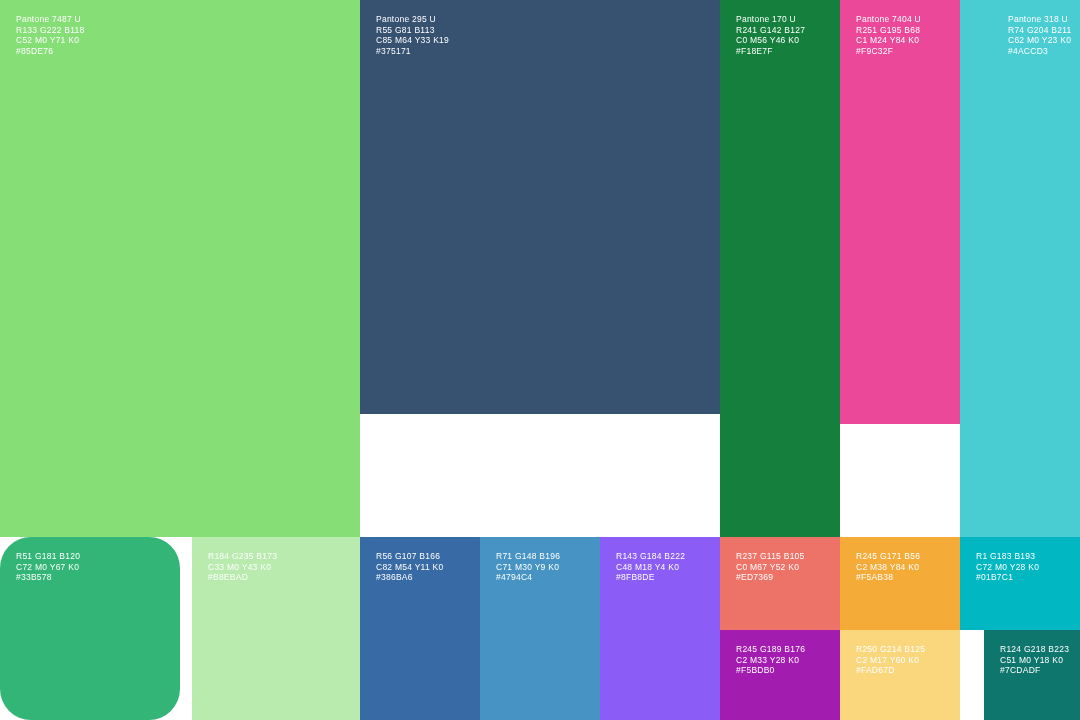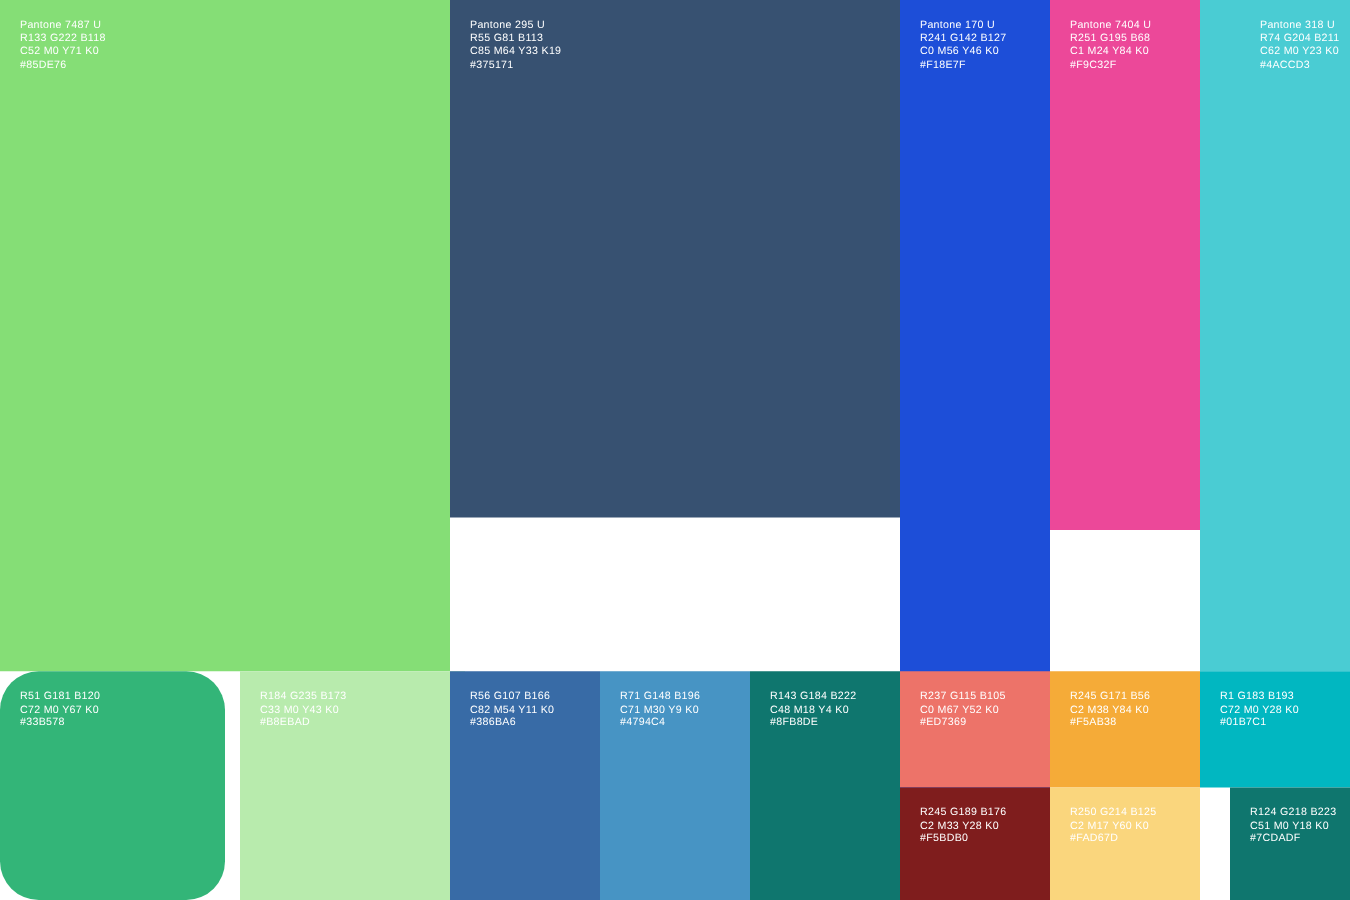--- a/index.html
+++ b/index.html
@@ -45,21 +45,21 @@
       </div>
     </div>
     <div class="swatch" style="left: 360px; top: 0px; width: 360px; height: 414px; background: rgb(55, 81, 113);">
       <div class="swatch-info" style="color: rgb(255, 255, 255);">
         <span class="line">Pantone 295 U</span>
         <span class="line">R55 G81 B113</span>
         <span class="line">C85 M64 Y33 K19</span>
         <span class="line">#375171</span>
       </div>
     </div>
-    <div class="swatch" style="left: 720px; top: 0px; width: 120px; height: 695px; background: #1d4ed8;">
+    <div class="swatch" style="left: 720px; top: 0px; width: 120px; height: 695px; background: #15803d;">
       <div class="swatch-info" style="color: rgb(255, 255, 255);">
         <span class="line">Pantone 170 U</span>
         <span class="line">R241 G142 B127</span>
         <span class="line">C0 M56 Y46 K0</span>
         <span class="line">#F18E7F</span>
       </div>
     </div>
     <div class="swatch" style="left: 840px; top: 0px; width: 120px; height: 424px; background: #ec4899;">
       <div class="swatch-info" style="color: rgb(255, 255, 255);">
         <span class="line">Pantone 7404 U</span>
@@ -97,21 +97,21 @@
         <span class="line">#386BA6</span>
       </div>
     </div>
     <div class="swatch" style="left: 480px; top: 537px; width: 120px; height: 183px; background: rgb(71, 148, 196);">
       <div class="swatch-info" style="color: rgb(255, 255, 255);">
         <span class="line">R71 G148 B196</span>
         <span class="line">C71 M30 Y9 K0</span>
         <span class="line">#4794C4</span>
       </div>
     </div>
-    <div class="swatch" style="left: 600px; top: 537px; width: 120px; height: 183px; background: #0f766e;">
+    <div class="swatch" style="left: 600px; top: 537px; width: 120px; height: 183px; background: #8b5cf6;">
       <div class="swatch-info" style="color: rgb(255, 255, 255);">
         <span class="line">R143 G184 B222</span>
         <span class="line">C48 M18 Y4 K0</span>
         <span class="line">#8FB8DE</span>
       </div>
     </div>
     <div class="swatch" style="left: 720px; top: 537px; width: 120px; height: 93px; background: rgb(237, 115, 105);">
       <div class="swatch-info" style="color: rgb(255, 255, 255);">
         <span class="line">R237 G115 B105</span>
         <span class="line">C0 M67 Y52 K0</span>
@@ -125,21 +125,21 @@
         <span class="line">#F5AB38</span>
       </div>
     </div>
     <div class="swatch" style="left: 960px; top: 537px; width: 120px; height: 93px; background: rgb(1, 183, 193);">
       <div class="swatch-info" style="color: rgb(255, 255, 255);">
         <span class="line">R1 G183 B193</span>
         <span class="line">C72 M0 Y28 K0</span>
         <span class="line">#01B7C1</span>
       </div>
     </div>
-    <div class="swatch" style="left: 720px; top: 630px; width: 120px; height: 90px; background: #7f1d1d;">
+    <div class="swatch" style="left: 720px; top: 630px; width: 120px; height: 90px; background: #a21caf;">
       <div class="swatch-info" style="color: rgb(255, 255, 255);">
         <span class="line">R245 G189 B176</span>
         <span class="line">C2 M33 Y28 K0</span>
         <span class="line">#F5BDB0</span>
       </div>
     </div>
     <div class="swatch" style="left: 840px; top: 630px; width: 120px; height: 90px; background: rgb(250, 214, 125);">
       <div class="swatch-info" style="color: rgb(255, 255, 255);">
         <span class="line">R250 G214 B125</span>
         <span class="line">C2 M17 Y60 K0</span>

